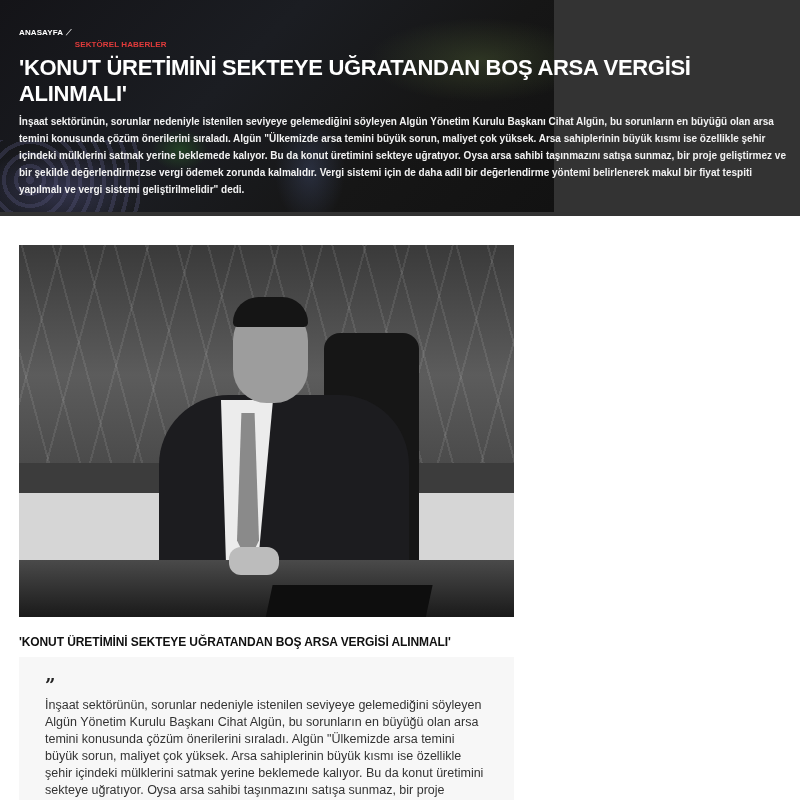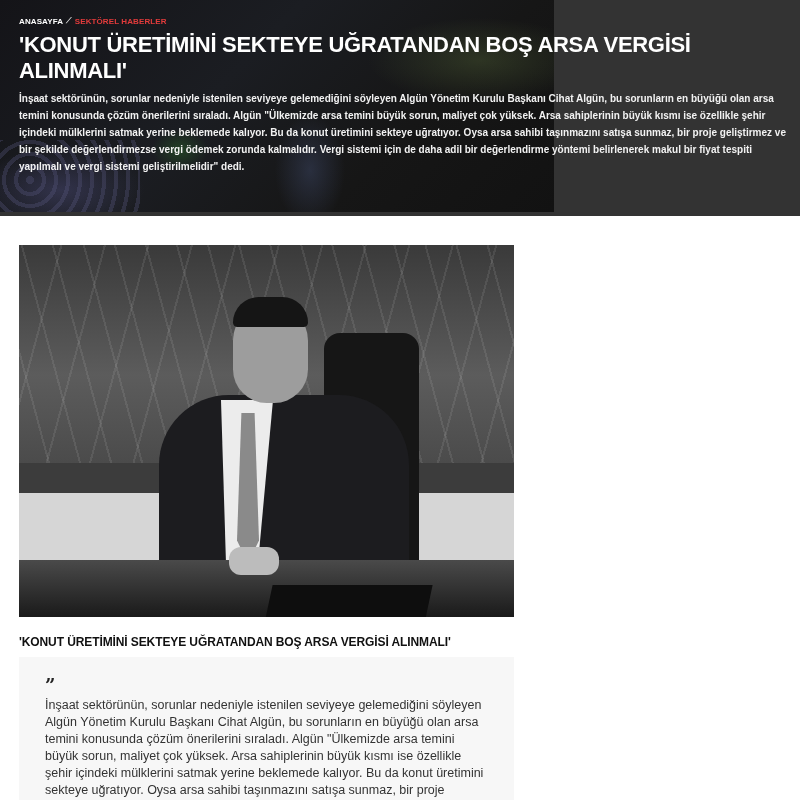--- a/index.html
+++ b/index.html
@@ -14,21 +14,21 @@
       radial-gradient(ellipse 50px 80px at 310px 170px, rgba(60,70,100,0.5), transparent 70%),
       radial-gradient(ellipse 160px 60px at 480px 60px, rgba(90,110,60,0.35), transparent 70%),
       linear-gradient(135deg, #141418 0%, #1b1d22 40%, #161616 70%, #121212 100%);
   }
   .hero-pattern { position: absolute; left: 0; top: 140px; width: 140px; height: 72px;
     background: repeating-radial-gradient(circle at 30px 40px, rgba(90,90,130,0.45) 0 4px, transparent 4px 12px);
     opacity: 0.7; }
   .hero-content { position: absolute; left: 19px; top: 16px; width: 770px; }
   .breadcrumb { font-size: 8px; font-weight: bold; letter-spacing: 0.1px; color: #fff; text-transform: uppercase; display: flex; align-items: center; gap: 3px; }
   .breadcrumb .sep { color: #ddd; font-size: 8px; }
-  .breadcrumb .current { color: #e23b3b; }
+  .breadcrumb .current { color: #e23b3b; margin-top: 24px; }
   .hero-title { margin-top: 6px; font-size: 22px; font-weight: bold; color: #fff; line-height: 26px; letter-spacing: -0.3px; }
   .hero-summary { margin-top: 6px; font-size: 10px; color: #f2f2f2; line-height: 17px; font-weight: bold; }
 
   .photo { position: absolute; left: 19px; top: 245px; width: 495px; height: 372px; overflow: hidden;
     background: linear-gradient(180deg, #3a3a3a 0%, #5c5c5c 35%, #4a4a4a 60%, #2e2e2e 100%); }
   .photo .wall-band { position: absolute; left: 0; top: 218px; width: 100%; height: 30px; background: #3c3c3c; }
   .photo .panel { position: absolute; left: 0; top: 248px; width: 100%; height: 70px; background: #d6d6d6; }
   .photo .panel:after { content: ""; position: absolute; left: 390px; top: 0; width: 2px; height: 100%; background: #aaa; }
   .photo .desk { position: absolute; left: 0; top: 315px; width: 100%; height: 57px; background: linear-gradient(180deg,#4a4a4a,#1a1a1a); }
   .photo .chair { position: absolute; left: 305px; top: 88px; width: 95px; height: 240px; background: #161616; border-radius: 16px 16px 4px 4px; }

